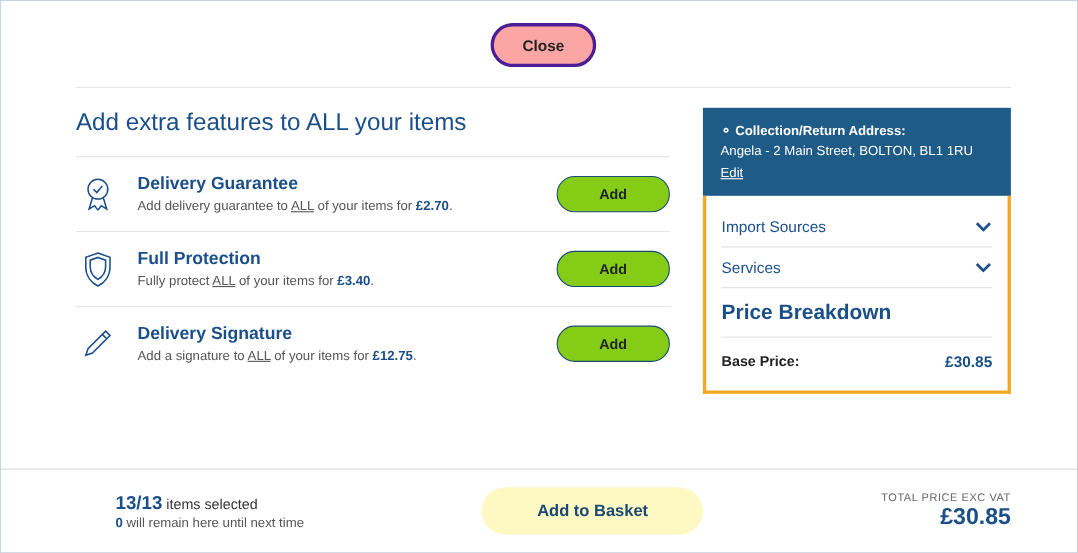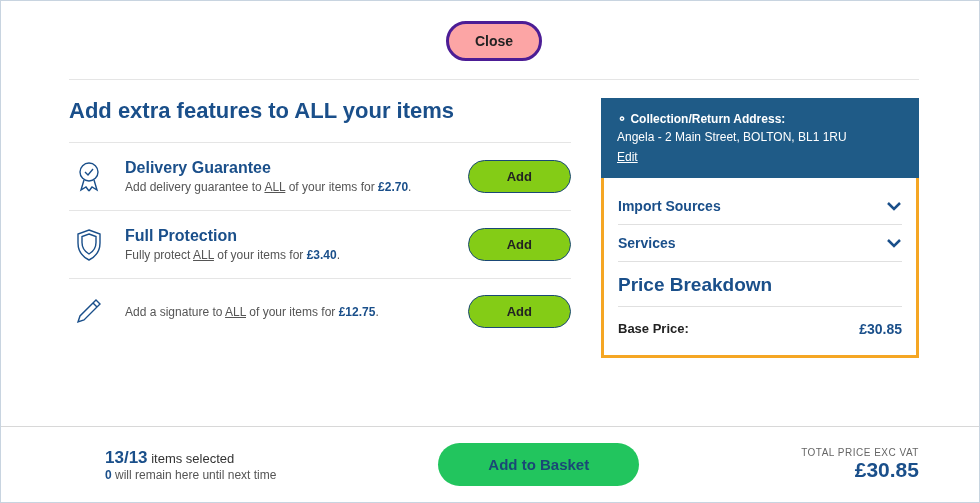--- a/index.html
+++ b/index.html
@@ -3,49 +3,49 @@
 <meta charset="utf-8">
 <style>
 * { margin: 0; padding: 0; box-sizing: border-box; }
 body { font-family: Verdana, Geneva, sans-serif; background: #fff; width: 980px; height: 503px; overflow: hidden; border: 1px solid #c8d4e0; }
 .container { display: flex; flex-direction: column; height: 100%; }
 .content { flex: 1; padding: 20px 60px 20px 68px; display: flex; flex-direction: column; }
 .close-row { display: flex; justify-content: center; padding-bottom: 18px; border-bottom: 1px solid #e5e5e5; margin-bottom: 18px; }
 .close-btn { border: 3px solid #4c1d95; border-radius: 20px; padding: 9px 26px; background: #fca5a5; font-size: 14px; font-weight: 700; color: #222; cursor: pointer; }
 .main-row { display: flex; gap: 30px; }
 .left-col { flex: 1; }
-.page-title { color: #1a4f8a; font-size: 22px; font-weight: 700; margin-bottom: 18px; }
+.page-title { color: #1a4f8a; font-size: 22px; font-weight: 400; margin-bottom: 18px; }
 .feature-row { display: flex; align-items: center; gap: 16px; padding: 16px 0; border-top: 1px solid #e5e5e5; }
 .feature-row:first-of-type { border-top: 1px solid #e5e5e5; }
 .feature-icon { width: 40px; display: flex; justify-content: center; align-items: center; color: #1a4f8a; }
 .feature-text { flex: 1; }
 .feature-title { color: #1a4f8a; font-weight: 700; font-size: 16px; margin-bottom: 3px; }
 .feature-desc { color: #555; font-size: 12px; }
 .feature-desc .all { text-decoration: underline; }
 .feature-desc .price { color: #1a4f8a; font-weight: 700; }
 .add-btn { border: 1px solid #1a4876; border-radius: 20px; padding: 8px 38px; background: #84cc16; font-size: 13px; font-weight: 700; color: #222; cursor: pointer; }
-.right-col { width: 318px; }
+.right-col { width: 280px; }
 .address-box { background: #1f5b87; color: #fff; padding: 14px 16px; font-size: 12px; }
 .address-title { font-weight: 700; margin-bottom: 4px; }
 .address-line { margin-bottom: 6px; }
 .edit-link { text-decoration: underline; cursor: pointer; font-size: 12px; text-align: right; }
 .highlight-box { border: 3px solid #f5a623; border-top: none; padding: 10px 14px 14px 14px; }
 .accordion-row { display: flex; justify-content: space-between; align-items: center; padding: 10px 0; border-bottom: 1px solid #e0e0e0; cursor: pointer; }
-.accordion-label { color: #1a4f8a; font-weight: 700; font-size: 14px; }
+.accordion-label { color: #1a4f8a; font-weight: 400; font-size: 14px; }
 .chev { color: #1a4f8a; }
 .breakdown-title { color: #1a4f8a; font-weight: 700; font-size: 19px; padding: 12px 0 10px 0; border-bottom: 1px solid #e0e0e0; }
 .price-row { display: flex; justify-content: space-between; padding: 14px 0 4px 0; }
 .price-label { color: #222; font-weight: 700; font-size: 13px; }
 .price-value { color: #1a4f8a; font-weight: 700; font-size: 14px; }
 .footer { border-top: 1px solid #d8d8d8; padding: 16px 60px 16px 104px; display: flex; align-items: center; justify-content: space-between; }
 .footer-left { font-size: 12px; color: #555; }
 .items-count { color: #1a4f8a; font-size: 17px; font-weight: 700; }
 .items-selected { color: #333; font-size: 13px; }
 .remain-count { color: #1a4f8a; font-weight: 700; }
-.basket-btn { background: #22c55e; border: none; border-radius: 22px; padding: 13px 50px; font-size: 15px; font-weight: 700; color: #1a4876; cursor: pointer; }
+.basket-btn { background: #fef9c3; border: none; border-radius: 22px; padding: 13px 50px; font-size: 15px; font-weight: 700; color: #1a4876; cursor: pointer; }
 .footer-right { text-align: right; }
 .total-label { font-size: 10px; color: #666; letter-spacing: 0.5px; }
 .total-value { color: #1a4f8a; font-weight: 700; font-size: 21px; }
 svg { display: block; }
 </style>
 </head>
 <body>
 
 <div class="container">
   <div class="content">
@@ -91,20 +91,21 @@
         </div>
 
         <div class="feature-row">
           <div class="feature-icon">
             <svg width="30" height="32" viewBox="0 0 30 32" fill="none" stroke="#1a4f8a" stroke-width="1.4">
               <path d="M22 4 l4 4 l-16 16 l-6 2 l2 -6 z"></path>
               <path d="M19 7 l4 4"></path>
             </svg>
           </div>
           <div class="feature-text">
+            <div class="feature-title">Delivery Signature</div>
             <div class="feature-desc">
               <span>Add a signature to </span><span class="all">ALL</span><span> of your items for </span><span class="price">£12.75</span><span>.</span>
             </div>
           </div>
           <button class="add-btn">Add</button>
         </div>
 
       </div>
 
       <div class="right-col">

